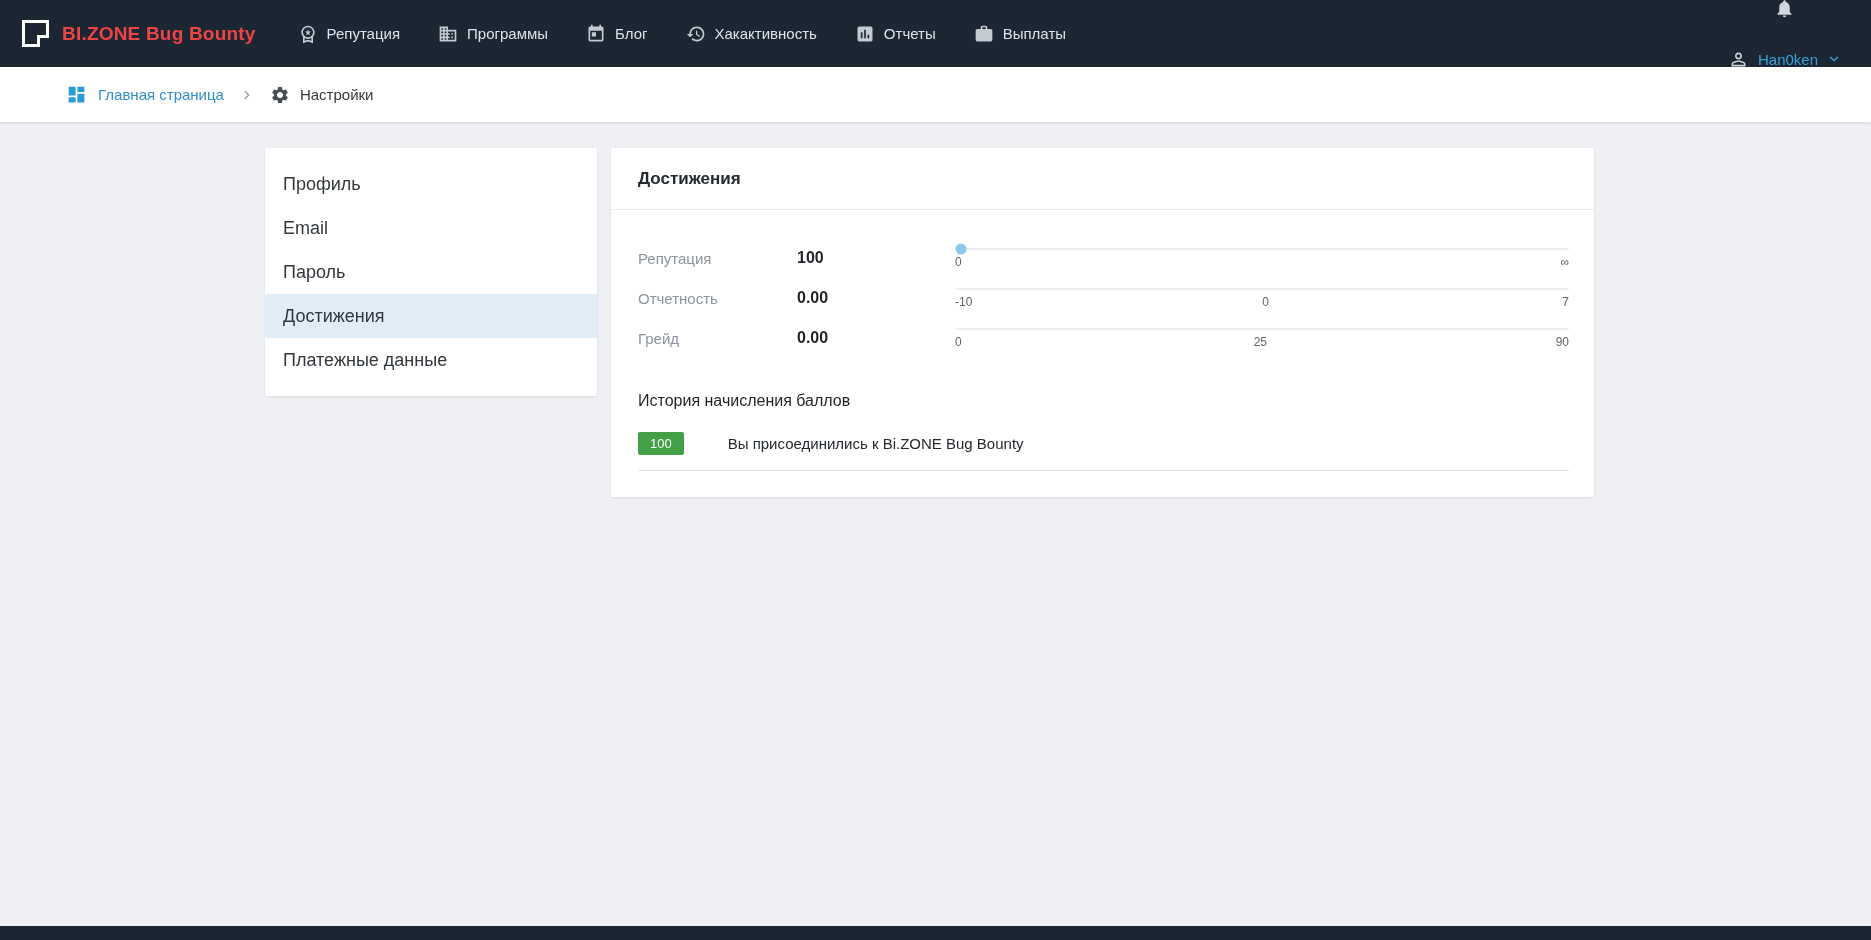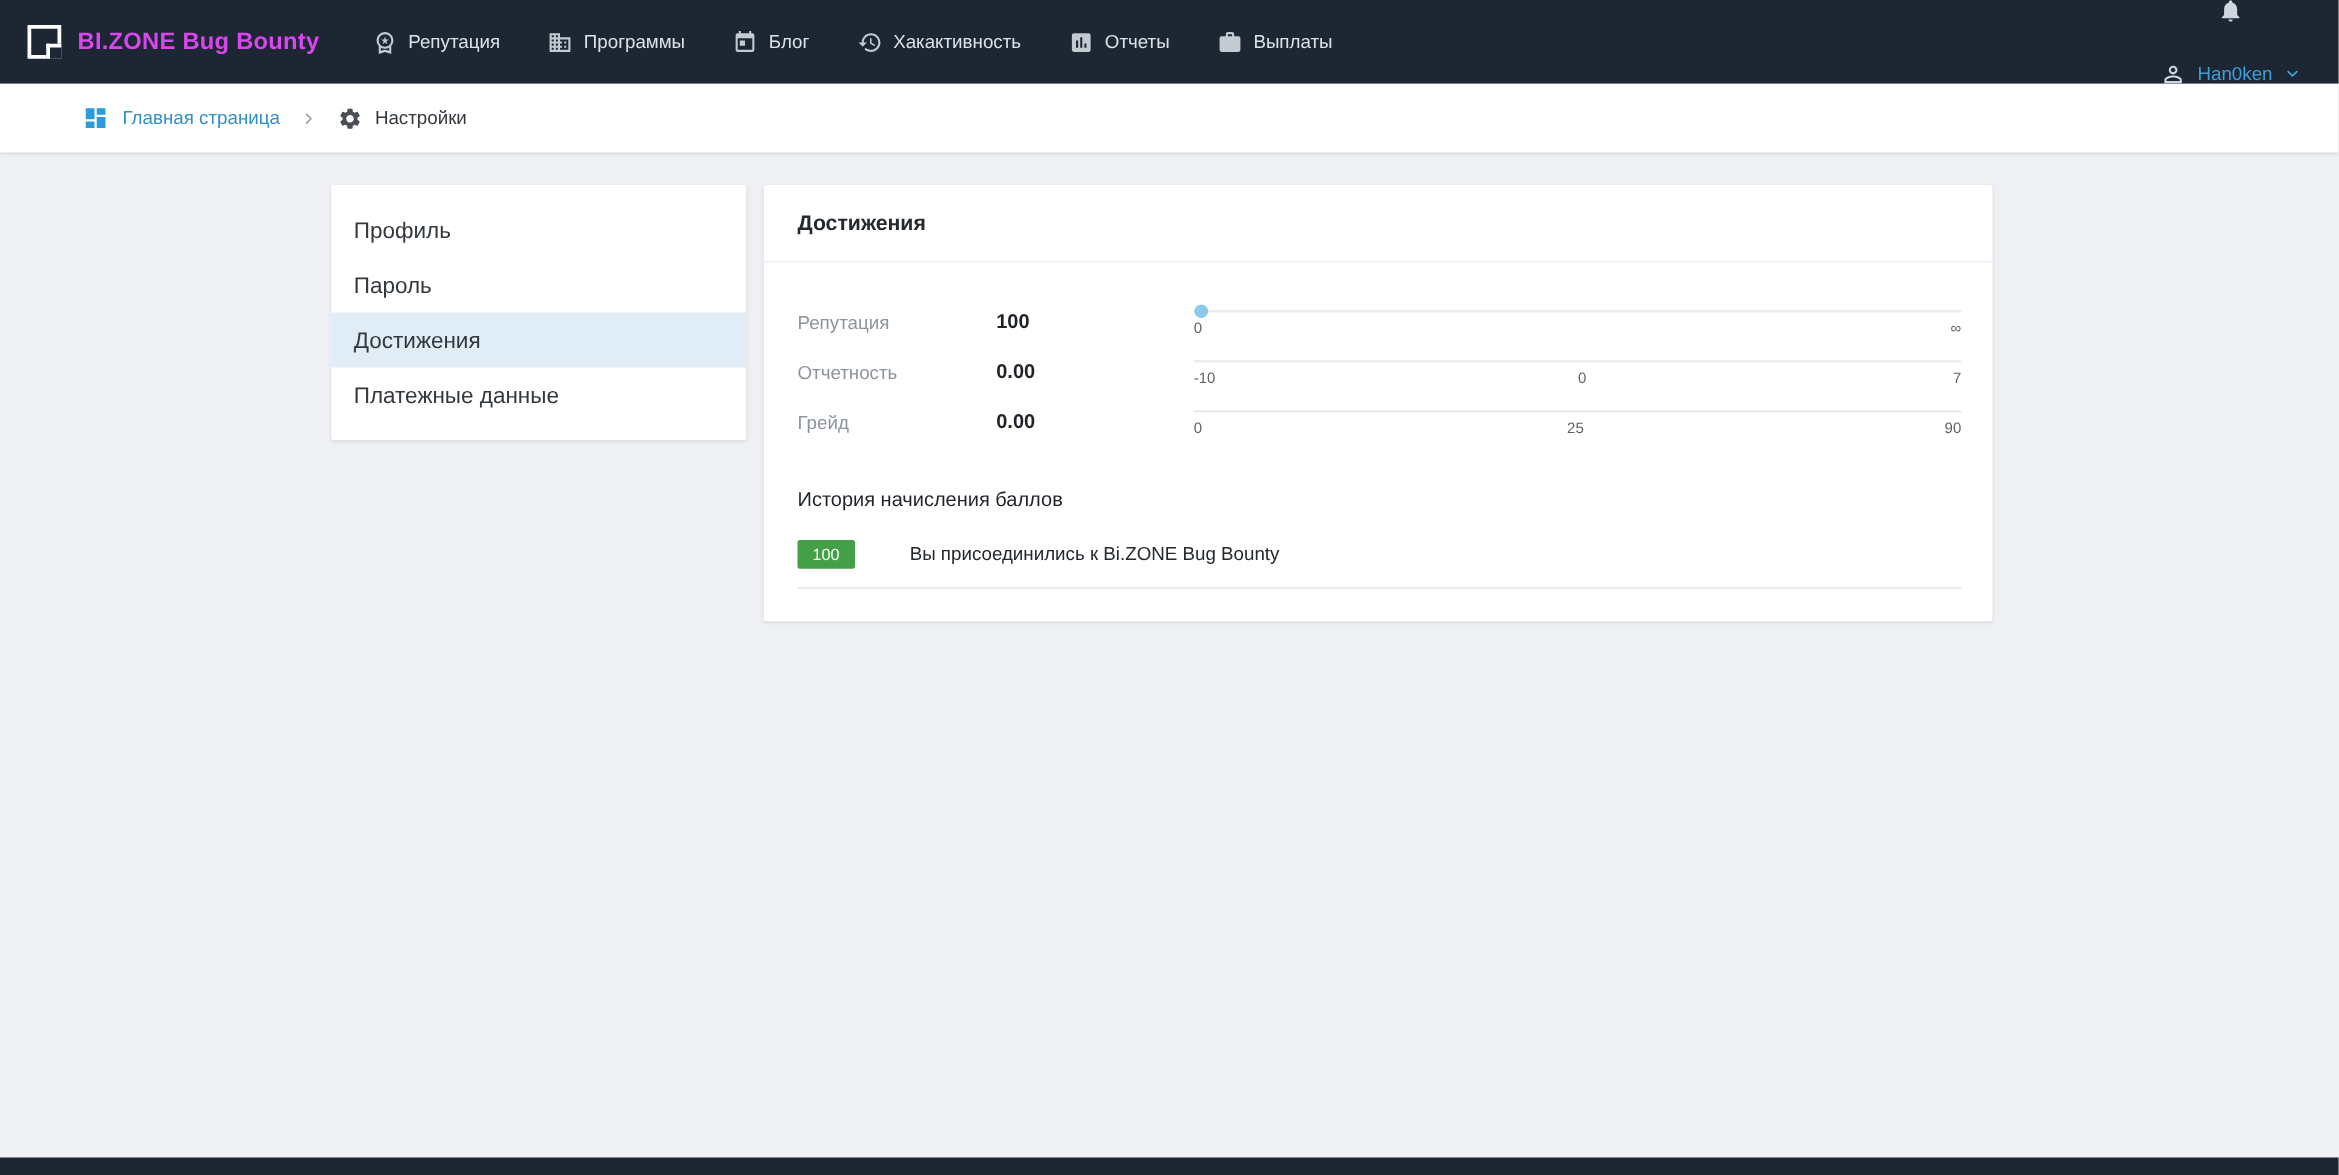--- a/index.html
+++ b/index.html
@@ -20,21 +20,21 @@
     padding:0 30px 0 22px;
   }
   .brand { display:flex; align-items:center; gap:13px; cursor:pointer; }
   .logo-box {
     width:27px; height:27px; border:3px solid #ffffff; position:relative;
   }
   .logo-box::after{
     content:""; position:absolute; right:-3px; bottom:-3px;
     width:9px; height:9px; background:#1d2734; border-left:3px solid #fff; border-top:3px solid #fff;
   }
-  .brand-name { color:#d946ef; font-size:19px; font-weight:700; letter-spacing:.2px; }
+  .brand-name { color:#ef4444; font-size:19px; font-weight:700; letter-spacing:.2px; }
 
   .topnav { display:flex; align-items:center; gap:38px; margin-left:42px; }
   .topnav-item {
     display:flex; align-items:center; gap:9px;
     color:#dde2e8; font-size:15px; cursor:pointer; white-space:nowrap;
   }
   .topnav-item svg { width:20px; height:20px; color:#c3cad2; }
 
   .topbar-right { margin-left:auto; display:flex; align-items:center; gap:30px;flex-direction:column; }
   .bell { width:21px; height:21px; color:#cfd6dd; cursor:pointer; }
@@ -200,20 +200,21 @@
         <path d="M19.14 12.94c.04-.3.06-.61.06-.94 0-.32-.02-.64-.07-.94l2.03-1.58c.18-.14.23-.41.12-.61l-1.92-3.32c-.12-.22-.37-.29-.59-.22l-2.39.96c-.5-.38-1.03-.7-1.62-.94l-.36-2.54c-.04-.24-.24-.41-.48-.41h-3.84c-.24 0-.43.17-.47.41l-.36 2.54c-.59.24-1.13.57-1.62.94l-2.39-.96c-.22-.08-.47 0-.59.22L2.74 8.87c-.12.21-.08.47.12.61l2.03 1.58c-.05.3-.09.63-.09.94s.02.64.07.94l-2.03 1.58c-.18.14-.23.41-.12.61l1.92 3.32c.12.22.37.29.59.22l2.39-.96c.5.38 1.03.7 1.62.94l.36 2.54c.05.24.24.41.48.41h3.84c.24 0 .44-.17.47-.41l.36-2.54c.59-.24 1.13-.56 1.62-.94l2.39.96c.22.08.47 0 .59-.22l1.92-3.32c.12-.22.07-.47-.12-.61l-2.01-1.58zM12 15.6c-1.98 0-3.6-1.62-3.6-3.6s1.62-3.6 3.6-3.6 3.6 1.62 3.6 3.6-1.62 3.6-3.6 3.6z"></path>
       </svg>
     <span class="crumb-current-label">Настройки</span>
   </div>
 </div>
 
 <main class="main">
 
   <aside class="menu-card">
     <div class="menu-item">Профиль</div>
+    <div class="menu-item">Email</div>
     <div class="menu-item">Пароль</div>
     <div class="menu-item active">Достижения</div>
     <div class="menu-item">Платежные данные</div>
   </aside>
 
   <section class="content-card">
     <div class="content-header">Достижения</div>
 
     <div class="metrics">
 

